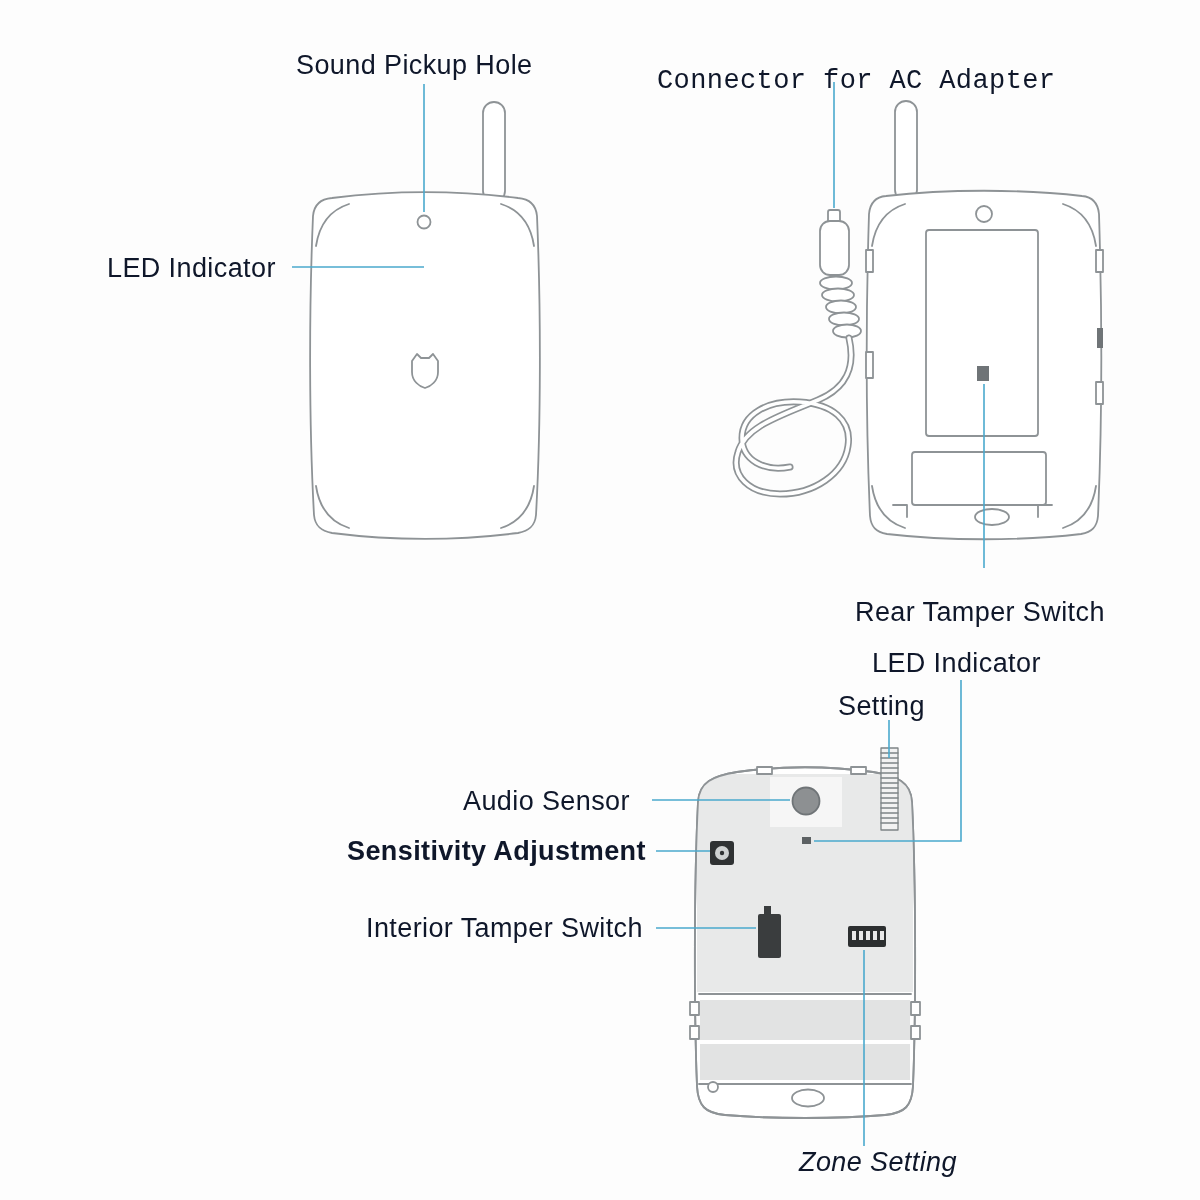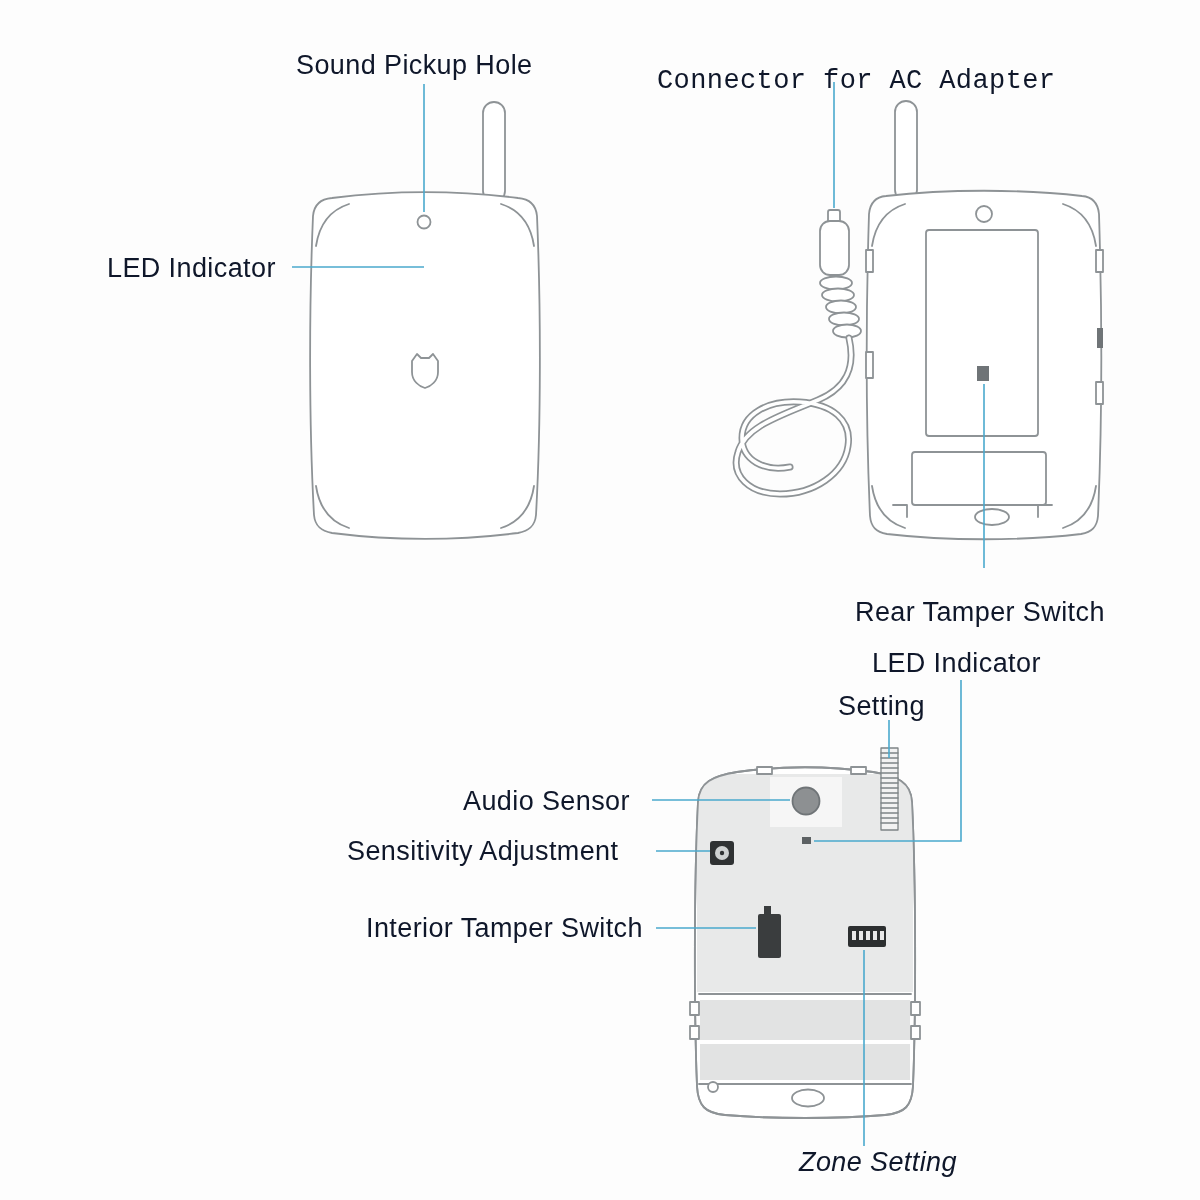--- a/index.html
+++ b/index.html
@@ -173,19 +173,19 @@
   <div class="label" style="left:107px; top:253px;">LED Indicator</div>
 
   <div class="label" style="left:855px; top:573px;margin-top:24px;">Rear Tamper Switch</div>
 
   <div class="label" style="left:872px; top:648px;">LED Indicator</div>
 
   <div class="label" style="left:838px; top:691px;">Setting</div>
 
   <div class="label" style="left:463px; top:786px;">Audio Sensor</div>
 
-  <div class="label" style="left:347px; top:836px;">Sensitivity Adjustment</div>
+  <div class="label" style="left:347px; top:836px;font-weight:bold;">Sensitivity Adjustment</div>
 
   <div class="label" style="left:345px; top:913px;margin-left:21px;">Interior Tamper Switch</div>
 
   <div class="label" style="left:799px; top:1147px;font-style:italic;">Zone Setting</div>
 
 </div>
 
 </body></html>

